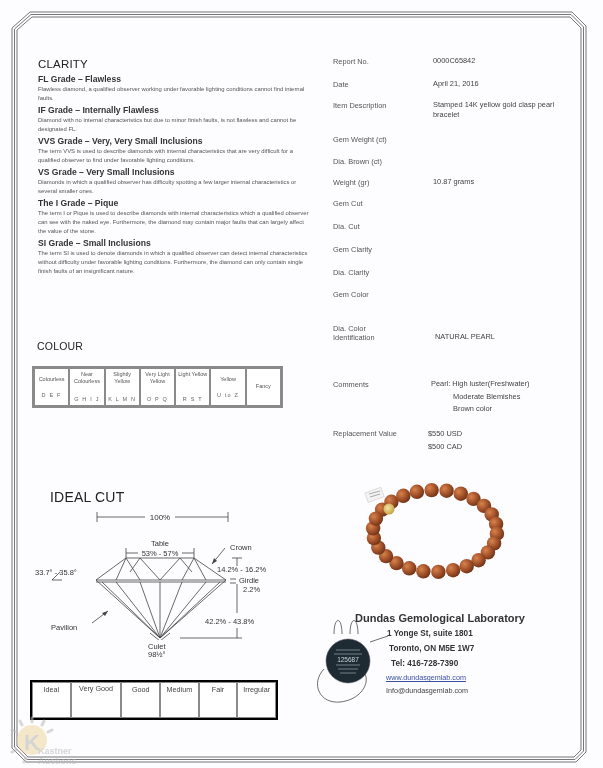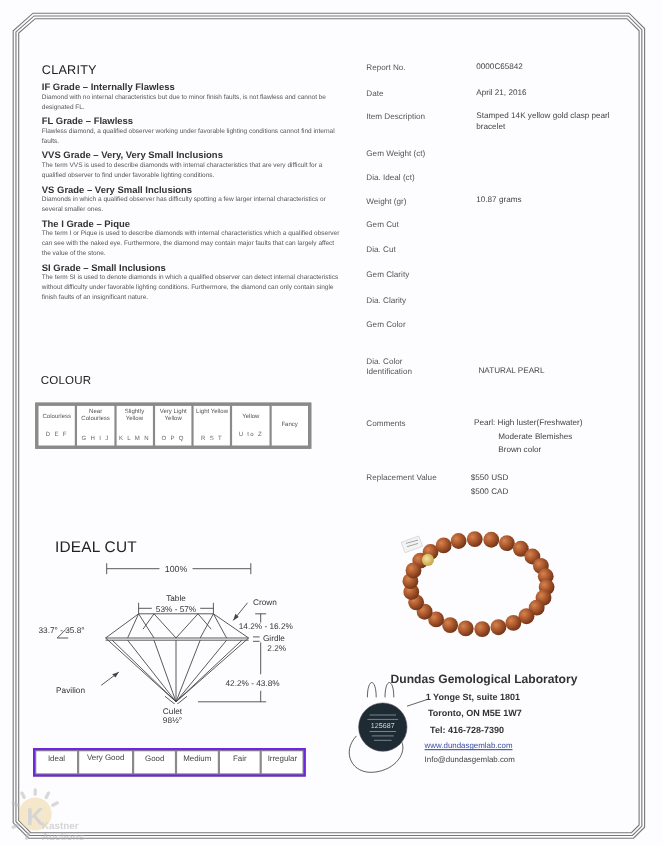--- a/index.html
+++ b/index.html
@@ -21,21 +21,21 @@
   .colour-cell { flex: 1; background: #fff; display: flex; flex-direction: column; align-items: center; justify-content: space-between; padding: 2px 1px 3px; text-align: center; }
   .colour-cell .cname { font-size: 5.5px; color: #555; line-height: 7px; }
   .colour-cell .cletters { font-size: 5.5px; color: #666; letter-spacing: 1.2px; }
   .colour-cell.only .cname { margin: auto; }
 
   
   .field-label { position: absolute; left: 333px; font-size: 7.4px; color: #555; }
   .field-value { position: absolute; left: 433px; font-size: 7.4px; color: #444; line-height: 10px; width: 140px; }
 
   
-  .cut-table { position: absolute; left: 30px; top: 680px; width: 248px; height: 26px; border: 2px solid #6d28d9; display: flex; background: #8a8a8a; gap: 2px; padding: 1px; }
+  .cut-table { position: absolute; left: 30px; top: 680px; width: 248px; height: 40px; border: 2px solid #000000; display: flex; background: #8a8a8a; gap: 2px; padding: 1px; }
   .cut-cell { flex: 1; background: #fff; font-size: 7.2px; color: #444; text-align: center; padding-top: 2px; line-height: 9px; }
 
   
   .lab { position: absolute; left: 355px; top: 611px; width: 170px; }
   .lab div { font-size: 8.2px; font-weight: bold; color: #333; line-height: 15px; }
   .lab .name { font-size: 11px; }
   .lab .link { font-weight: normal; color: #3a4fa0; text-decoration: underline; font-size: 7.2px; line-height: 13px; }
   .lab .mail { font-weight: normal; color: #444; font-size: 7.2px; line-height: 13px; }
 
   .diagram text { font-family: "Liberation Sans", sans-serif; fill: #333; }
@@ -47,26 +47,26 @@
   <g fill="none" stroke="#777" stroke-width="1">
     <polygon points="30,12 572,12 586,26 586,752 576,762 26,762 12,748 12,28"></polygon>
     <polygon points="31,14.5 571,14.5 583.5,27 583.5,751 575,759.5 27,759.5 14.5,747 14.5,29"></polygon>
     <polygon points="32,17 570,17 581,28 581,750 574,757 28,757 17,746 17,30"></polygon>
   </g>
 </svg>
 
 <div id="clarity">
   <div class="sec-title">CLARITY</div>
   <div class="grade">
+    <h4>FL Grade – Flawless</h4>
+    <p>Flawless diamond, a qualified observer working under favorable lighting conditions cannot find internal faults.</p>
+  </div>
+  <div class="grade">
     <h4>IF Grade – Internally Flawless</h4>
     <p>Diamond with no internal characteristics but due to minor finish faults, is not flawless and cannot be designated FL.</p>
-  </div>
-  <div class="grade">
-    <h4>FL Grade – Flawless</h4>
-    <p>Flawless diamond, a qualified observer working under favorable lighting conditions cannot find internal faults.</p>
   </div>
   <div class="grade">
     <h4>VVS Grade – Very, Very Small Inclusions</h4>
     <p>The term VVS is used to describe diamonds with internal characteristics that are very difficult for a qualified observer to find under favorable lighting conditions.</p>
   </div>
   <div class="grade">
     <h4>VS Grade – Very Small Inclusions</h4>
     <p>Diamonds in which a qualified observer has difficulty spotting a few larger internal characteristics or several smaller ones.</p>
   </div>
   <div class="grade">
@@ -112,21 +112,21 @@
 
 <div id="report-fields">
     <div class="field-label" style="top: 57px;">Report No.</div>
     <div class="field-value" style="top: 56px; left: 433px;">0000C65842</div>
     <div class="field-label" style="top: 80px;">Date</div>
     <div class="field-value" style="top: 79px;">April 21, 2016</div>
     <div class="field-label" style="top: 101px;">Item Description</div>
     <div class="field-value" style="top: 100px;">Stamped 14K yellow gold clasp pearl bracelet</div>
     <div class="field-label" style="top: 135px;">Gem Weight (ct)</div>
     <div class="field-value" style="top: 134px;"></div>
-    <div class="field-label" style="top: 157px;">Dia. Ideal (ct)</div>
+    <div class="field-label" style="top: 157px;">Dia. Brown (ct)</div>
     <div class="field-value" style="top: 156px;"></div>
     <div class="field-label" style="top: 178px;">Weight (gr)</div>
     <div class="field-value" style="top: 177px;">10.87 grams</div>
     <div class="field-label" style="top: 199px;">Gem Cut</div>
     <div class="field-value" style="top: 198px;"></div>
     <div class="field-label" style="top: 222px;">Dia. Cut</div>
     <div class="field-value" style="top: 221px;"></div>
     <div class="field-label" style="top: 245px;">Gem Clarity</div>
     <div class="field-value" style="top: 244px;"></div>
     <div class="field-label" style="top: 268px;">Dia. Clarity</div>

